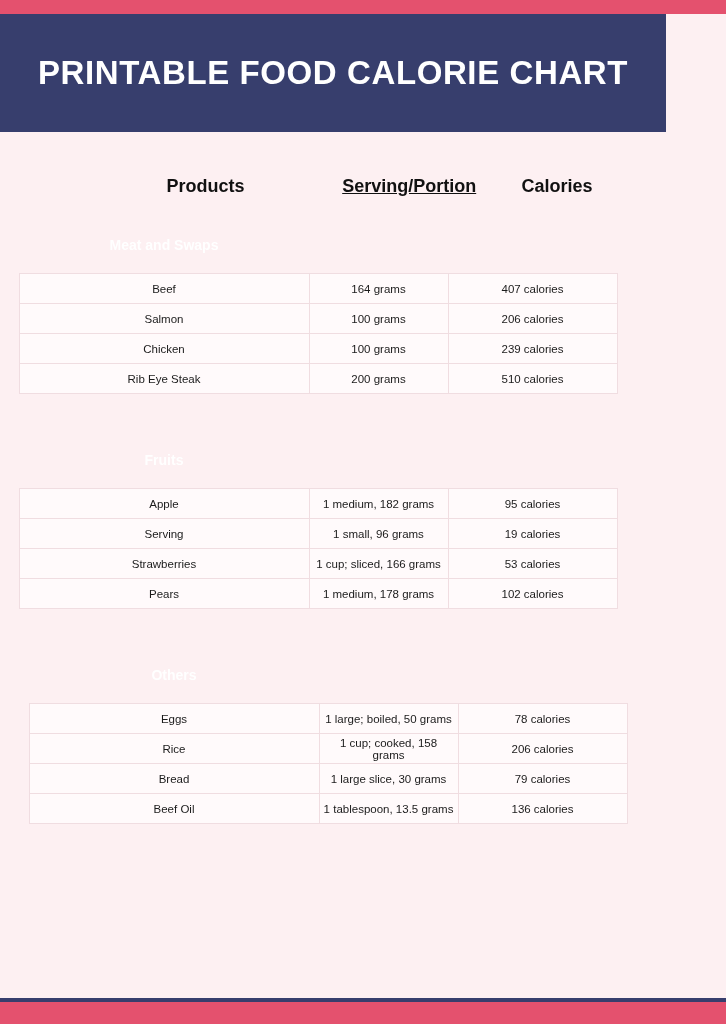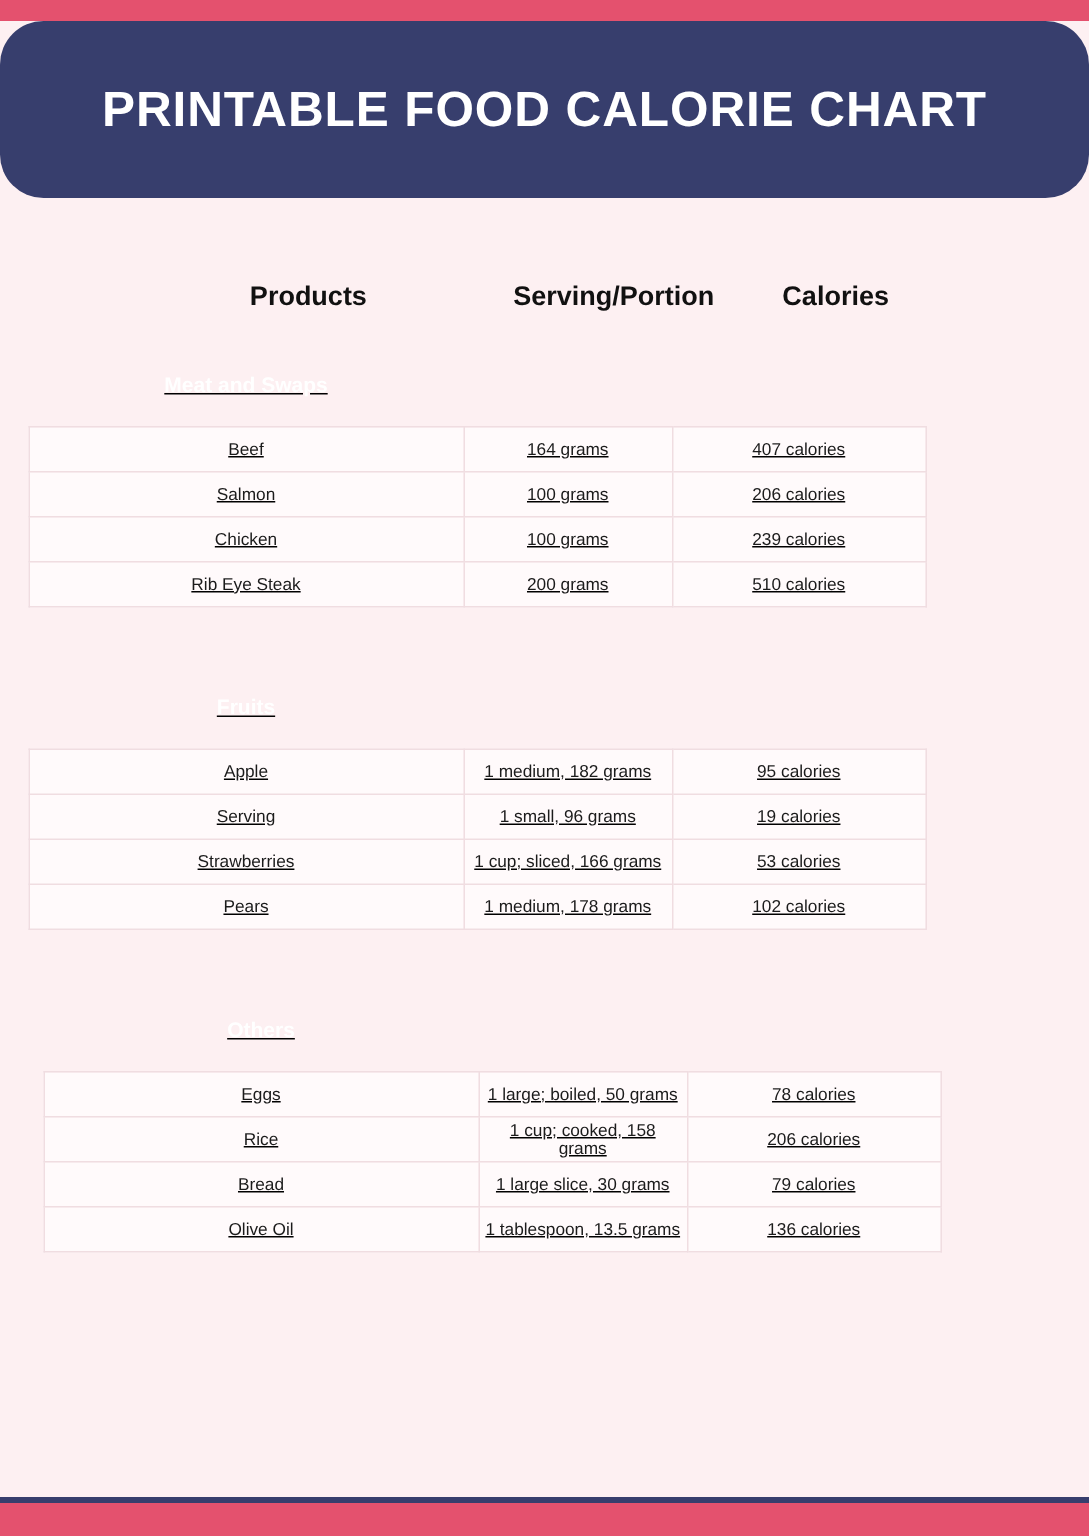--- a/index.html
+++ b/index.html
@@ -23,27 +23,26 @@
   .top-accent {
     position: absolute;
     top: 0; left: 0;
     width: 726px;
     height: 14px;
     background: #e4516e;
   }
   .title-band {
     position: absolute;
     top: 14px; left: 0;
-    width: 726px;
+    width: 666px;
     height: 118px;
     background: #373e6d;
     display: flex;
     align-items: center;
     justify-content: center;
-    border-radius: 29px;
   }
   .title-text {
     color: #ffffff;
     font-size: 33px;
     font-weight: bold;
     letter-spacing: 0.6px;
     text-align: center;
     font-family: "Liberation Sans", sans-serif;
   }
   .bottom-accent {
@@ -56,46 +55,45 @@
   .bottom-inner {
     position: absolute;
     bottom: 22px; left: 0;
     width: 726px;
     height: 4px;
     background: #373e6d;
   }
 
   .content {
     position: absolute;
-    top: 143px;
+    top: 132px;
     left: 0;
     width: 636px;
   }
 
   .col-headers {
     display: flex;
     margin-top: 44px;
     padding: 0 0 0 0;
   }
   .col-headers .ch {
     font-size: 18px;
     font-weight: bold;
     color: #111111;
     text-align: center;
   }
   .ch-products { width: 290px; margin-left: 71px; }
-  .ch-serving  { width: 140px; margin-left: 2px; }
+  .ch-serving  { width: 140px; margin-left: 2px; text-decoration: underline; }
   .ch-calories { width: 170px; margin-left: 2px; }
 
   table.cal-table {
     border-collapse: collapse;
     margin: 0 auto;
     width: 598px;
     table-layout: fixed;
-    text-decoration: underline;
   }
   .tbl-wrap { margin-top: 20px; }
   .tbl-wrap.second { margin-top: 38px; }
   .tbl-wrap.third { margin-top: 38px; padding-left: 20px; }
 
   table.cal-table td {
     border: 1px solid #f0dde1;
     font-size: 11.5px;
     color: #1b1b1b;
     text-align: center;
@@ -234,21 +232,21 @@
             <td>Rice</td>
             <td>1 cup; cooked, 158 grams</td>
             <td>206 calories</td>
           </tr>
           <tr>
             <td>Bread</td>
             <td>1 large slice, 30 grams</td>
             <td>79 calories</td>
           </tr>
           <tr>
-            <td>Olive Oil</td>
+            <td>Beef Oil</td>
             <td>1 tablespoon, 13.5 grams</td>
             <td>136 calories</td>
           </tr>
         </tbody>
       </table>
     </div>
 
   </div>
 
   <div class="bottom-inner"></div>

